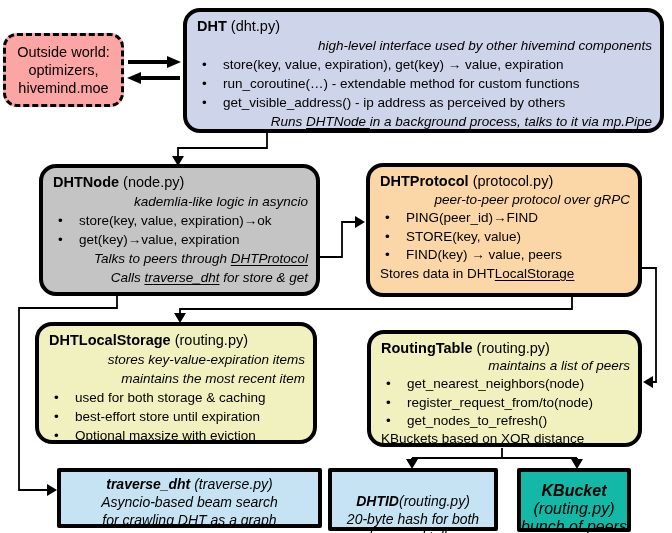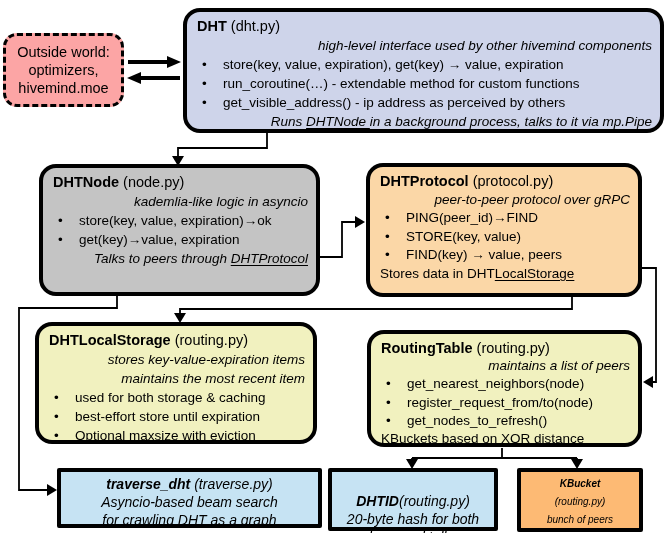--- a/index.html
+++ b/index.html
@@ -6,21 +6,21 @@
   .canvas{
     position:relative;width:672px;height:533px;background:#ffffff;overflow:hidden;
     font-family:"Liberation Sans","DejaVu Sans",sans-serif;
     font-size:13.5px;color:#000;
   }
   .wires{position:absolute;left:0;top:0;width:672px;height:533px;pointer-events:none;}
   .box{position:absolute;box-sizing:border-box;background:#fff;border:3.5px solid #000;}
   .round{border-radius:17px;}
   .sq{border-radius:2px;border-width:4px;}
   .pad{padding:5px 8px 4px 10px;line-height:19px;}
-  .b{font-weight:bold;}
+  .b{font-weight:bold;margin-top:7px;}
   .i{font-style:italic;text-align:right;}
   .u{text-decoration:underline;text-decoration-thickness:1.4px;text-underline-offset:2px;}
   .titleline{font-size:14.5px;}
   .sub{padding-left:7px;}
   .bullet{display:flex;}
   .dot{width:21px;flex:0 0 21px;padding-left:5px;}
   .center{text-align:center;font-style:italic;}
   .outside{
     border:3px dashed #000;border-radius:14px;background:#fca5a5;
     display:flex;flex-direction:column;justify-content:center;
@@ -94,20 +94,21 @@
     <div class="i sub">kademlia-like logic in asyncio</div>
     <div class="bullet">
         <span class="dot">•</span>
         <span>store(key, value, expiration)→ok</span>
       </div>
     <div class="bullet">
         <span class="dot">•</span>
         <span>get(key)→value, expiration</span>
       </div>
     <div class="i"><span>Talks to peers through </span><span class="u">DHTProtocol</span></div>
+    <div class="i"><span>Calls </span><span class="u">traverse_dht</span><span> for store &amp; get</span></div>
   </div>
 
   <div class="box round pad" style="left:366px;top:163px;width:276px;height:134px;background:#fbd7a7;border-width:4px;line-height:18.5px;">
     <div class="titleline"><span class="b">DHTProtocol</span> <span>(protocol.py)</span></div>
     <div class="i sub">peer-to-peer protocol over gRPC</div>
     <div class="bullet">
         <span class="dot">•</span>
         <span>PING(peer_id)→FIND</span>
       </div>
     <div class="bullet">
@@ -162,19 +163,19 @@
     <div>Asyncio-based beam search</div>
     <div>for crawling DHT as a graph</div>
   </div>
 
   <div class="box sq center" style="left:328px;top:468px;width:170px;height:63px;background:#c6e3f3;line-height:18px;padding-top:20px;font-size:14px;">
     <div><span class="b">DHTID</span><span>(routing.py)</span></div>
     <div>20-byte hash for both</div>
     <div>keys and talks</div>
   </div>
 
-  <div class="box sq center" style="left:517px;top:468px;width:126px;height:64px;background:#fdba74;line-height:18px;padding-top:3px;font-size:10px;">
+  <div class="box sq center" style="left:517px;top:468px;width:114px;height:64px;background:#14b8a6;line-height:18px;padding-top:3px;font-size:16px;">
     <div class="b">KBucket</div>
     <div>(routing.py)</div>
     <div>bunch of peers</div>
   </div>
 
 </div>
 
 </body></html>

